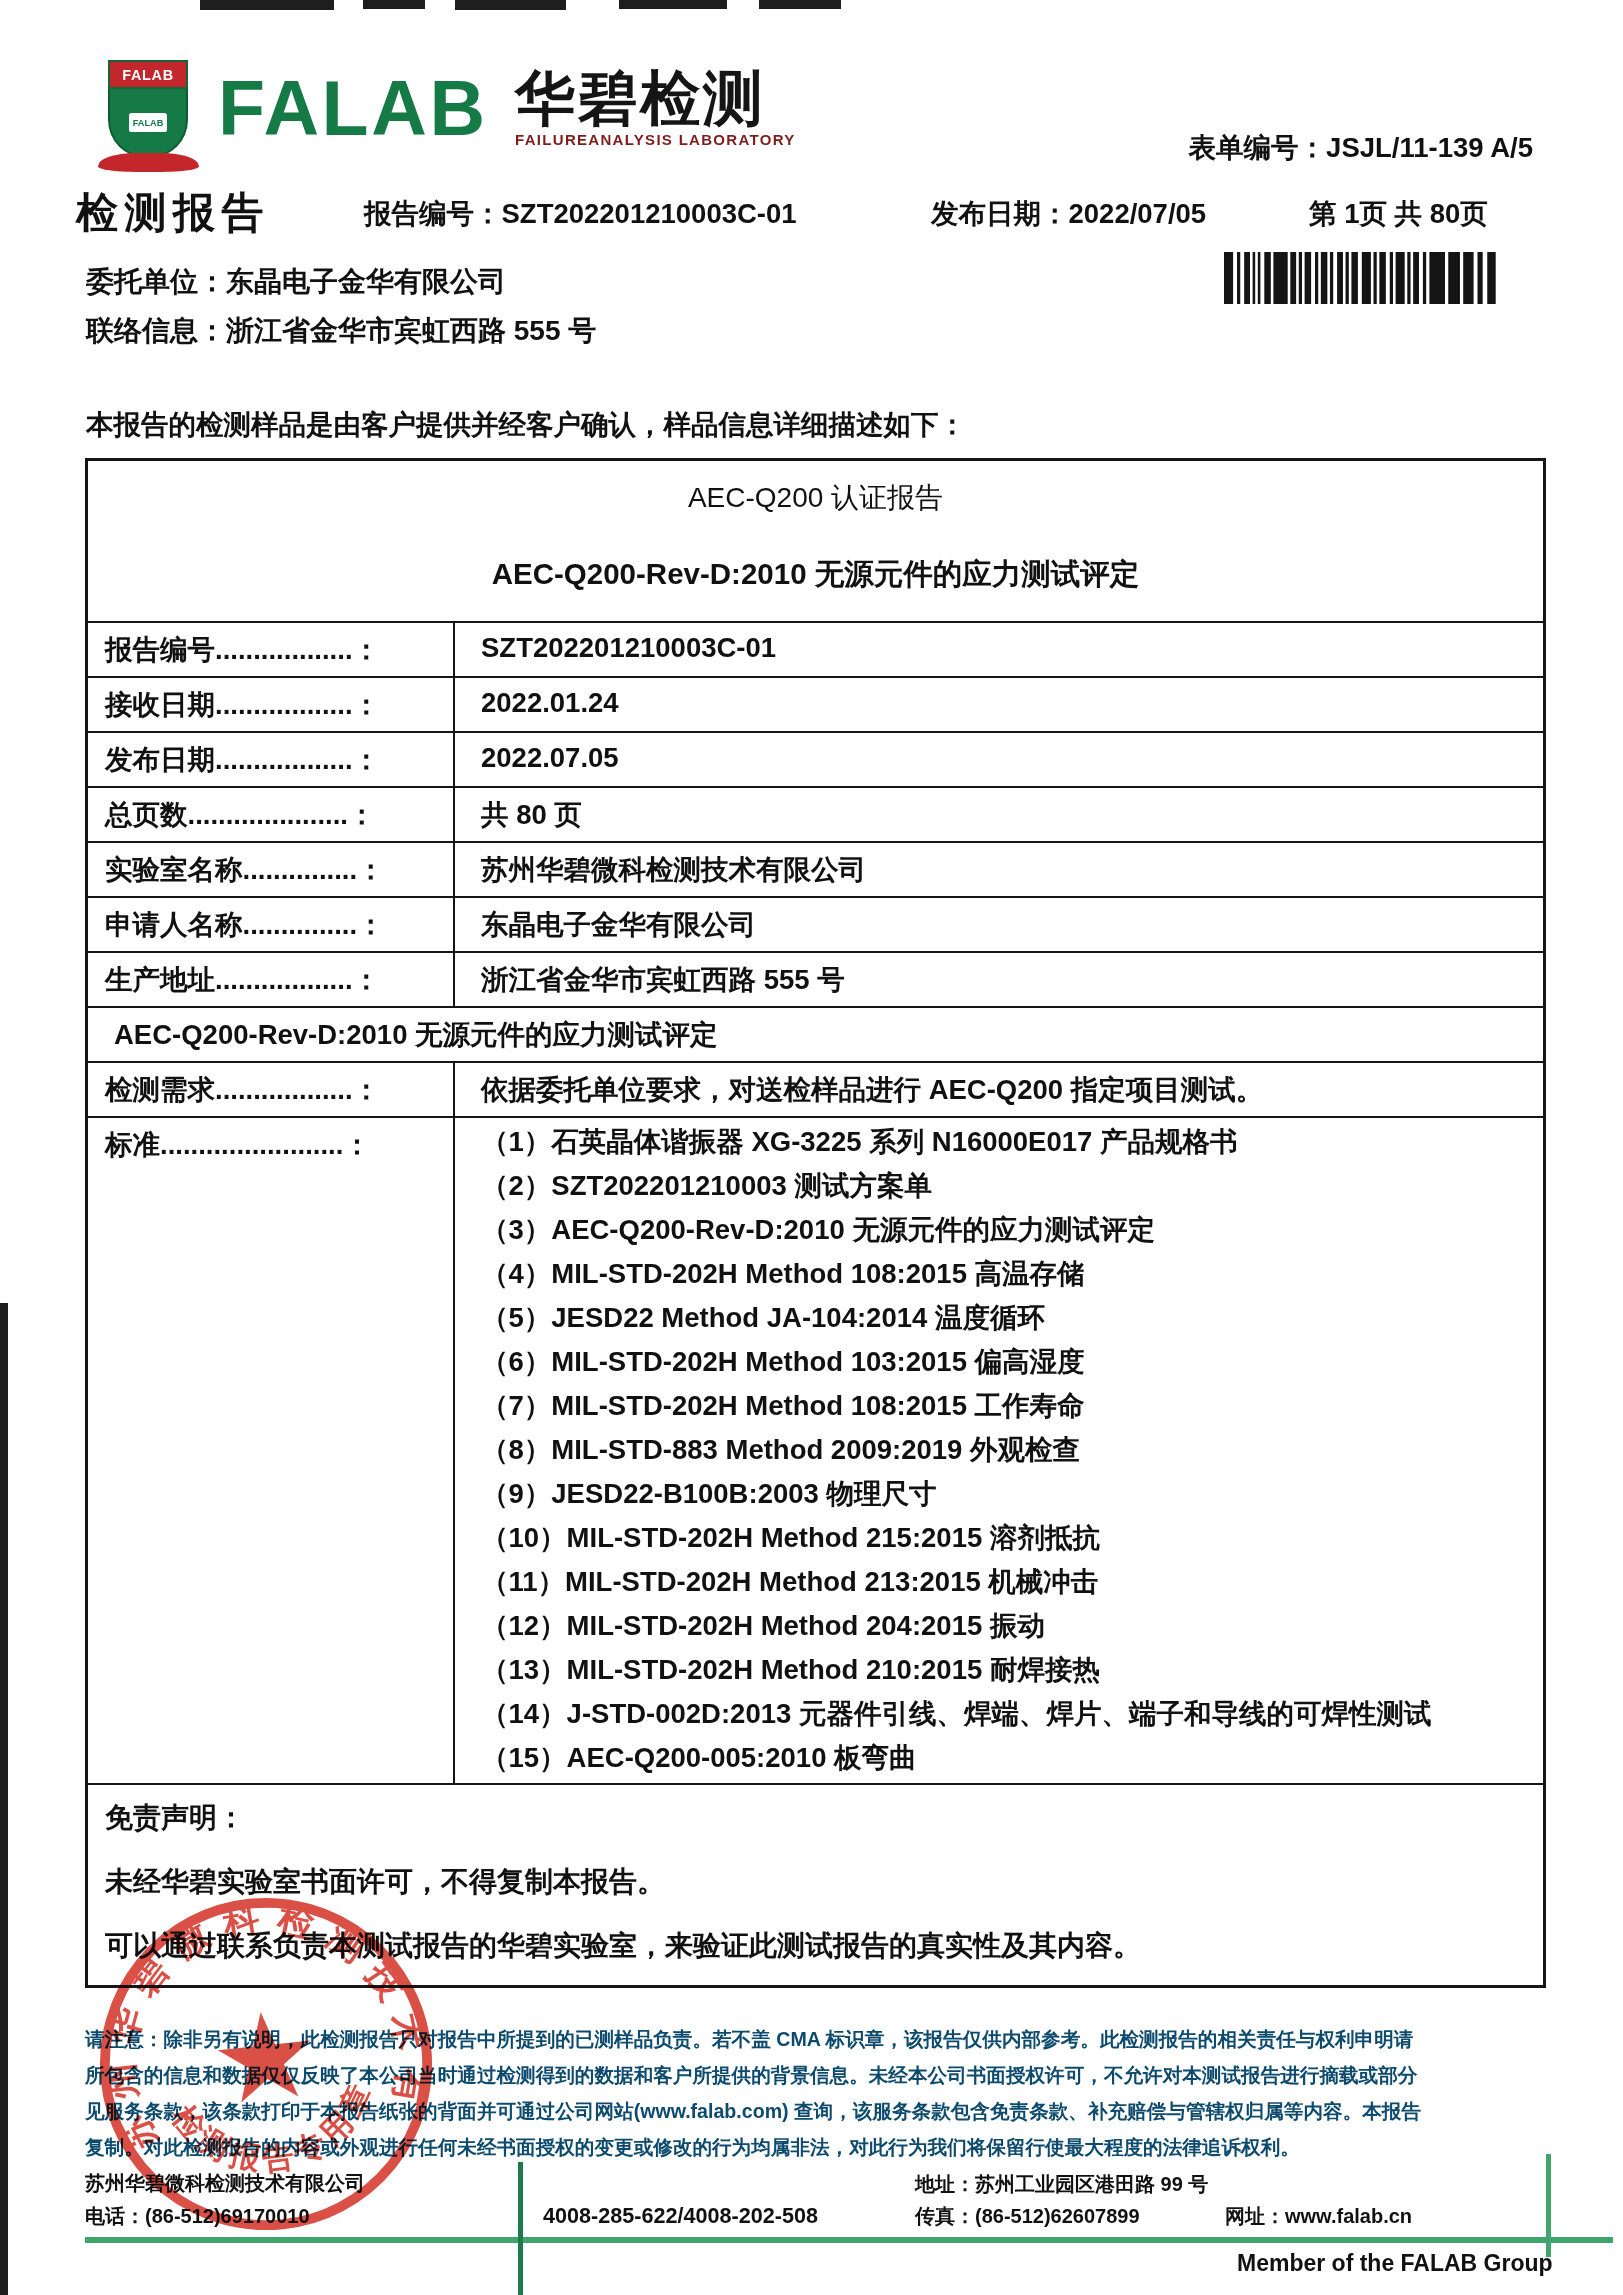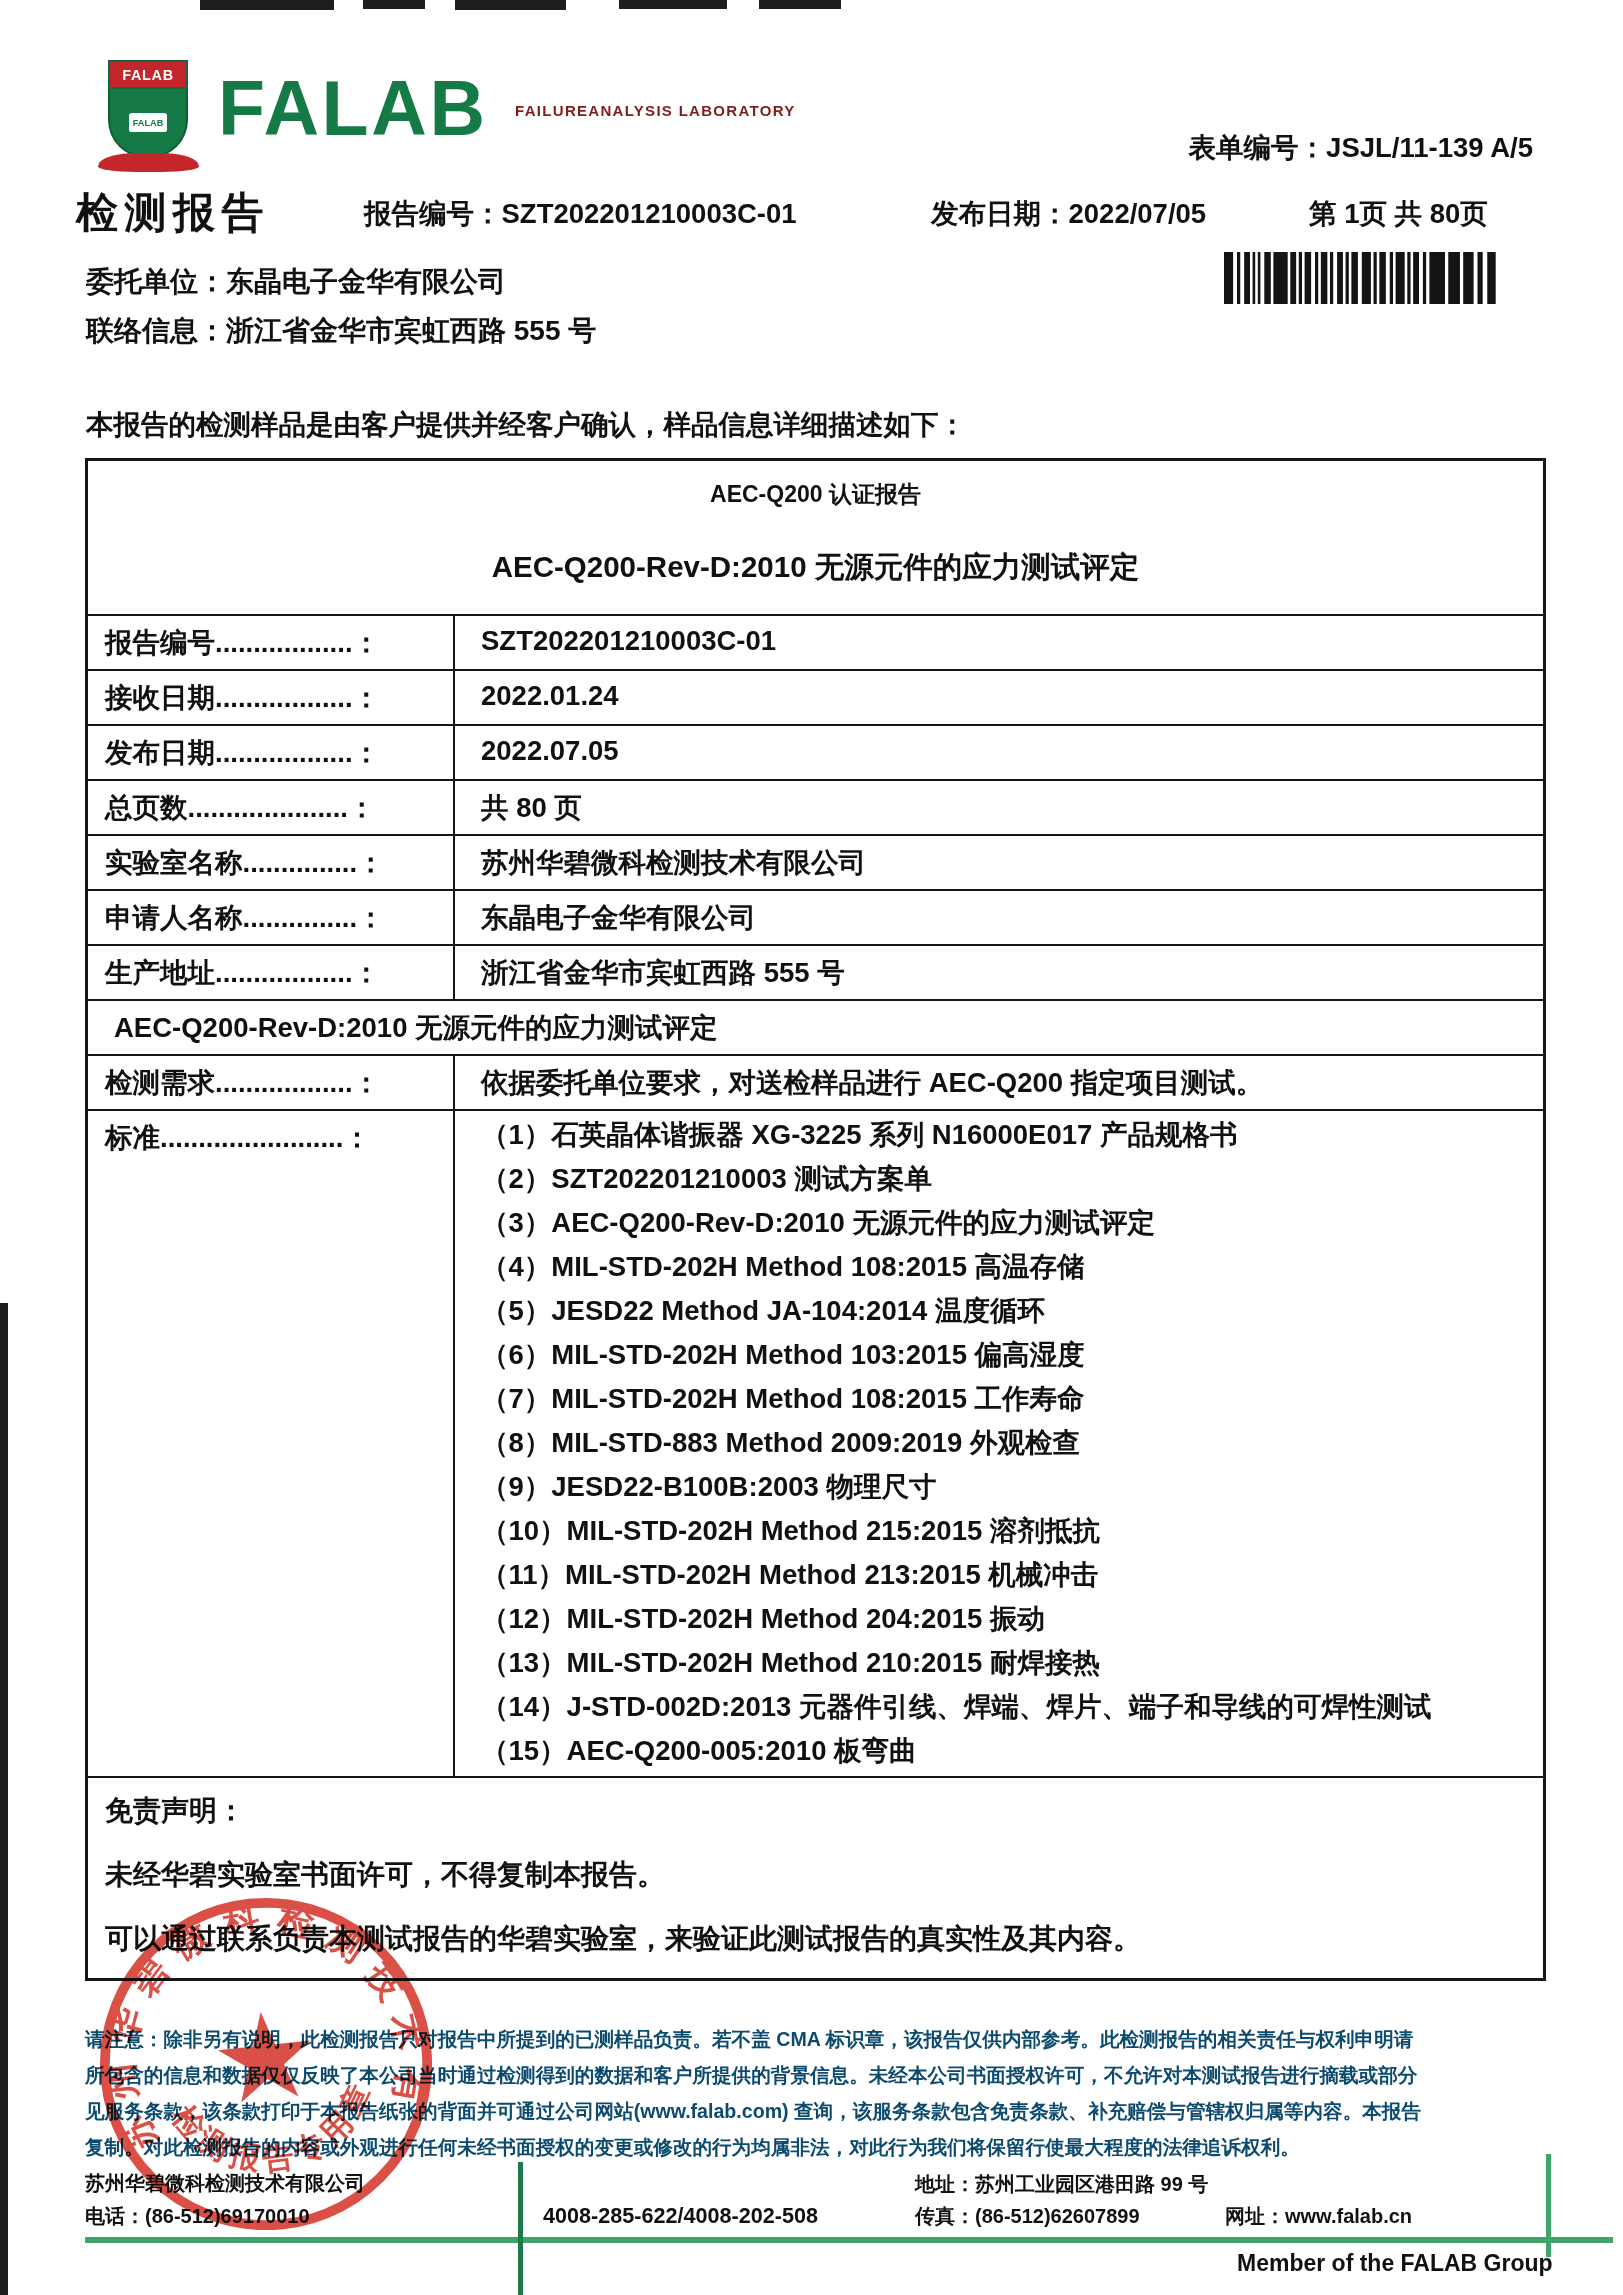--- a/index.html
+++ b/index.html
@@ -47,21 +47,21 @@
   .cl-2 { top:312px; }
 
   .barcode { position:absolute; left:1223px; top:252px; }
 
   .intro { position:absolute; left:86px; top:407px; font-size:27.5px; font-weight:bold; }
 
   
   .sample-table { position:absolute; left:85px; top:458px; width:1461px;
     border:3.3px solid #161616; background:#fff; }
   .tbl-head { border-bottom:2.6px solid #161616; padding:18.3px 6.5px 26px; text-align:center; }
-  .tbl-head .t1 { font-size:23px; font-weight:bold; }
+  .tbl-head .t1 { font-size:28px; font-weight:normal; }
   .tbl-head .t2 { font-size:29.5px; font-weight:bold; margin-top:38px; }
   .trow { display:flex; border-bottom:2.6px solid #161616; }
   .trow:last-child { border-bottom:none; }
   .tcell-label { width:367px; flex:0 0 367px; border-right:2.6px solid #161616;
     padding:8.5px 3.9px 8.5px 17px; font-size:27.5px; font-weight:bold; white-space:nowrap; overflow:hidden; }
   .tcell-value { flex:1; padding:8.5px 13px 8.5px 26px; font-size:27.5px; font-weight:bold; }
   .std-items .std-item { margin-bottom:15px; line-height:29px; }
   .std-items .std-item:last-child { margin-bottom:2.6px; }
   .disclaimer { padding:14.4px 17px 19.6px; }
   .disclaimer div { font-size:28px; font-weight:bold; }
@@ -104,20 +104,21 @@
   <div class="logo-wrap">
     <div class="crest">
       <div class="crest-top">FALAB</div>
       <div class="crest-body">
         <div class="crest-badge">FALAB</div>
       </div>
       <div class="crest-ribbon"></div>
     </div>
     <div class="brand-en">FALAB</div>
     <div class="brand-cn-block">
+      <div class="brand-cn">华碧检测</div>
       <div class="brand-sub">FAILUREANALYSIS LABORATORY</div>
     </div>
   </div>
 
   <div class="form-no">
     <span>表单编号：</span><span>JSJL/11-139 A/5</span>
   </div>
 
   <div class="doc-title">检测报告</div>
   <div class="title-meta tm-report">

